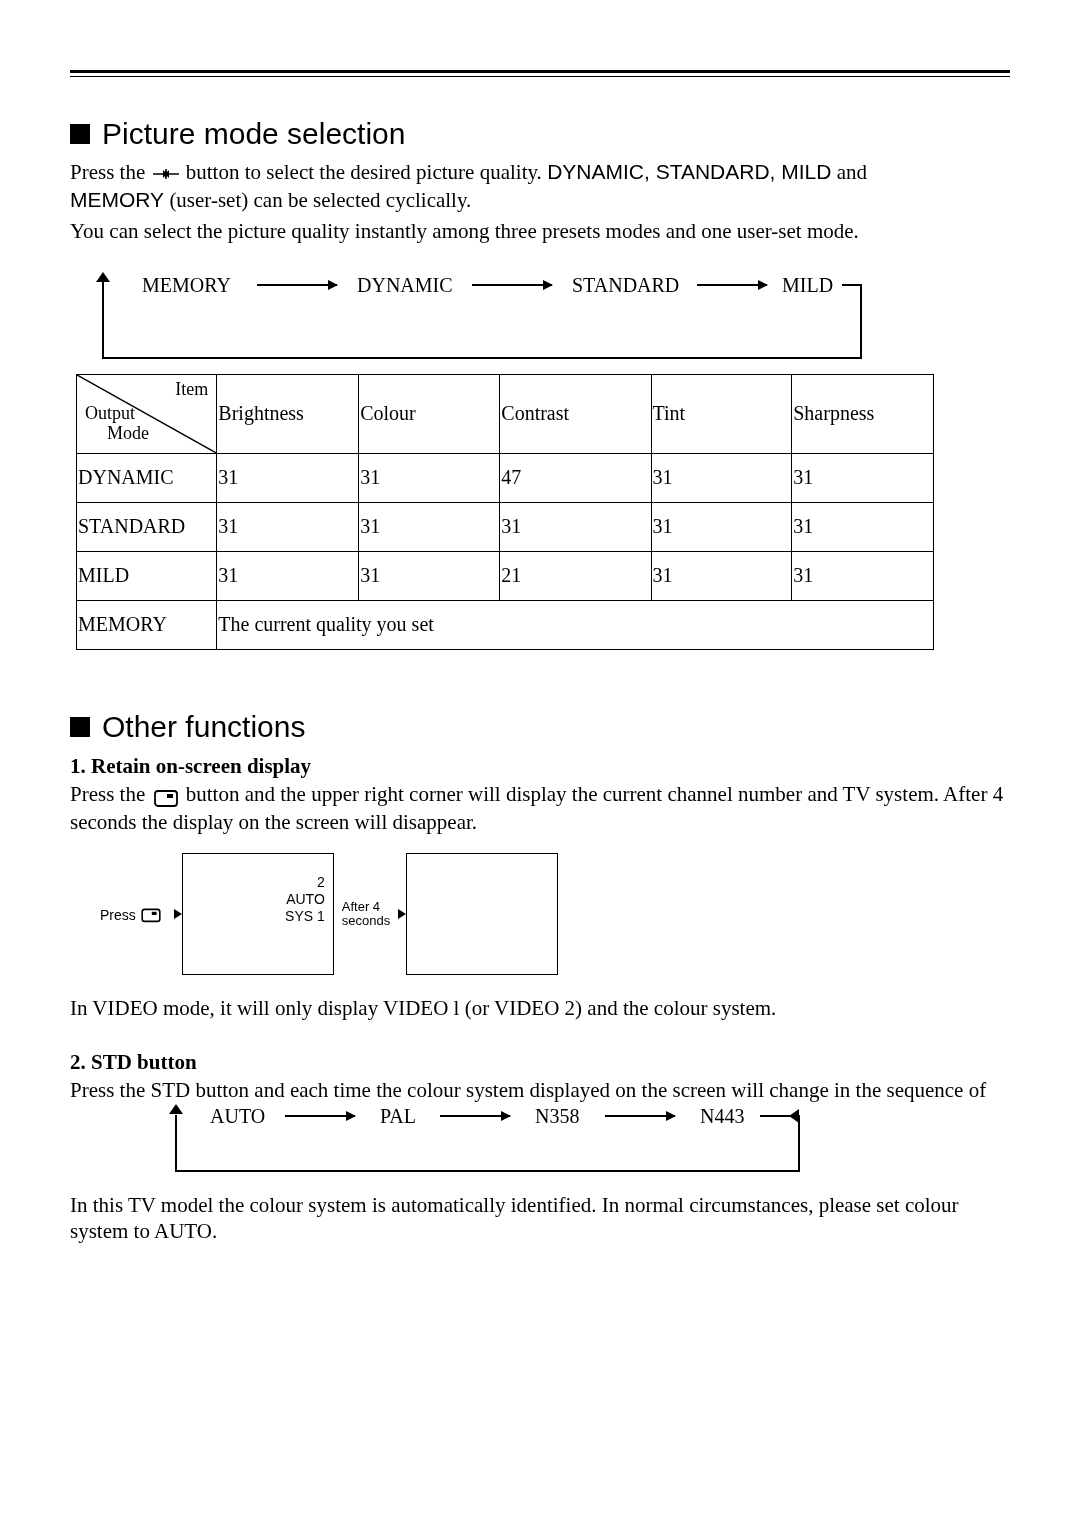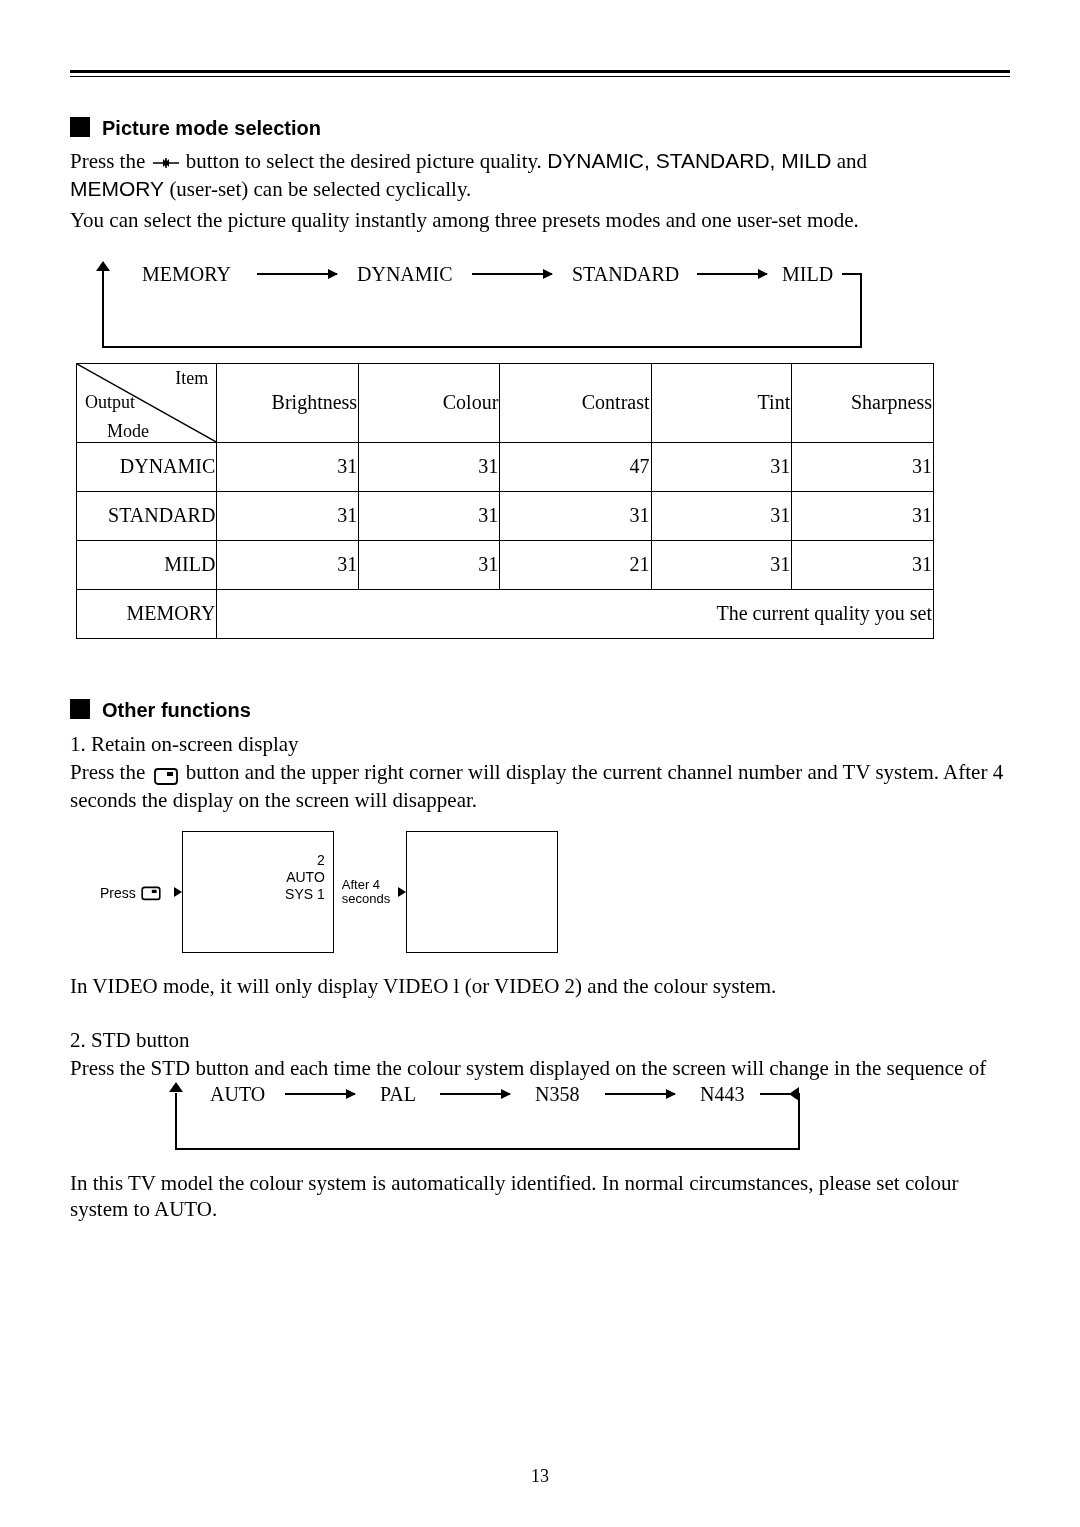--- a/index.html
+++ b/index.html
@@ -17,23 +17,24 @@
     padding: 70px 70px 40px 70px;
   }
   .double-rule {
     border-top: 3px solid #000;
     border-bottom: 1px solid #000;
     height: 3px;
     margin-bottom: 40px;
   }
   .section-title {
     font-family: Arial, Helvetica, sans-serif;
-    font-weight: bold;
-    font-size: 20px;
+    font-weight: normal;
+    font-size: 30px;
     display: flex;
+    align-items: center;
     margin-bottom: 8px;
   }
   .section-title .square {
     display: inline-block;
     width: 20px;
     height: 20px;
     background: #000;
     margin-right: 12px;
   }
   .body-text {
@@ -101,21 +102,21 @@
 
   
   table.modes {
     border-collapse: collapse;
     margin: 20px 0 60px 6px;
     width: 858px;
     font-size: 20px;
   }
   table.modes th, table.modes td {
     border: 1.5px solid #000;
-    text-align: right;
+    text-align: left;
     height: 46px;
     vertical-align: middle;
     font-weight: normal;
   }
   table.modes th.corner {
     position: relative;
     width: 140px;
     height: 78px;
     padding: 0;
   }
@@ -124,21 +125,21 @@
     top: 0; left: 0;
     width: 100%; height: 100%;
   }
   .corner-label {
     position: absolute;
     font-size: 18px;
   }
 
   .subheading {
     font-size: 21px;
-    font-weight: normal;
+    font-weight: bold;
     margin-top: 10px;
     margin-bottom: 2px;
   }
 
   
   .osd-wrap {
     margin: 18px 0 20px 30px;
     display: flex;
     align-items: center;
   }
@@ -257,21 +258,21 @@
 
   <table class="modes">
     <tbody>
         <tr>
       <th class="corner">
         <svg viewBox="0 0 140 78" preserveAspectRatio="none">
               <line x1="0" y1="0" x2="140" y2="78" stroke="#000" stroke-width="1.5"></line>
             </svg>
         <span class="corner-label" style="top:4px;right:8px">Item</span>
         <span class="corner-label" style="top:28px;left:8px">Output</span>
-        <span class="corner-label" style="bottom:0;left:30px">Mode</span>
+        <span class="corner-label" style="bottom:9px;left:30px">Mode</span>
       </th>
       <th style="width:140px">Brightness</th>
       <th style="width:140px">Colour</th>
       <th style="width:150px">Contrast</th>
       <th style="width:140px">Tint</th>
       <th style="width:140px">Sharpness</th>
     </tr>
     <tr>
       <td>DYNAMIC</td>
       <td>31</td>
@@ -366,14 +367,13 @@
     <div class="cycle-label" style="left:540px;top:-2px">N443</div>
 
     <svg style="position:absolute;right:-3px;top:2px" width="14" height="14">
         <polygon points="14,7 4,0 4,14" fill="#000" transform="rotate(180 7 7)"></polygon>
       </svg>
     <div style="position:absolute;left:600px;top:8px;width:30px;height:2px;background:#000"></div>
   </div>
 
   <div class="body-text" style="margin-top:24px">In this TV model the colour system is automatically identified. In normal circumstances, please set colour system to AUTO.</div>
 
-  <div class="page-number">13</div>
 </div>
 
 </body></html>

